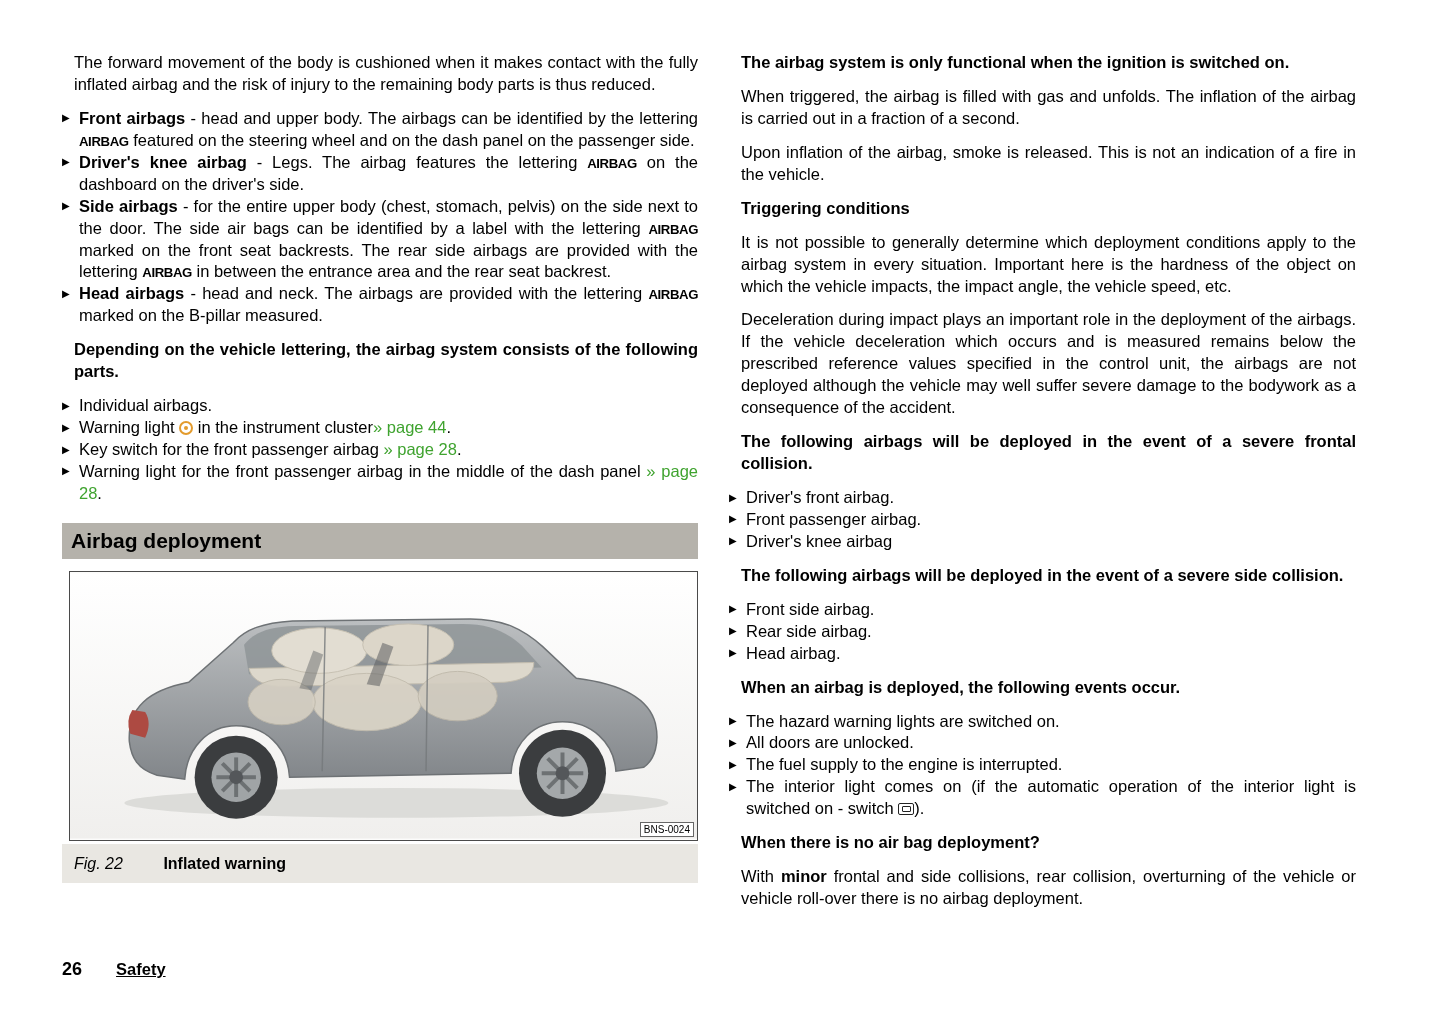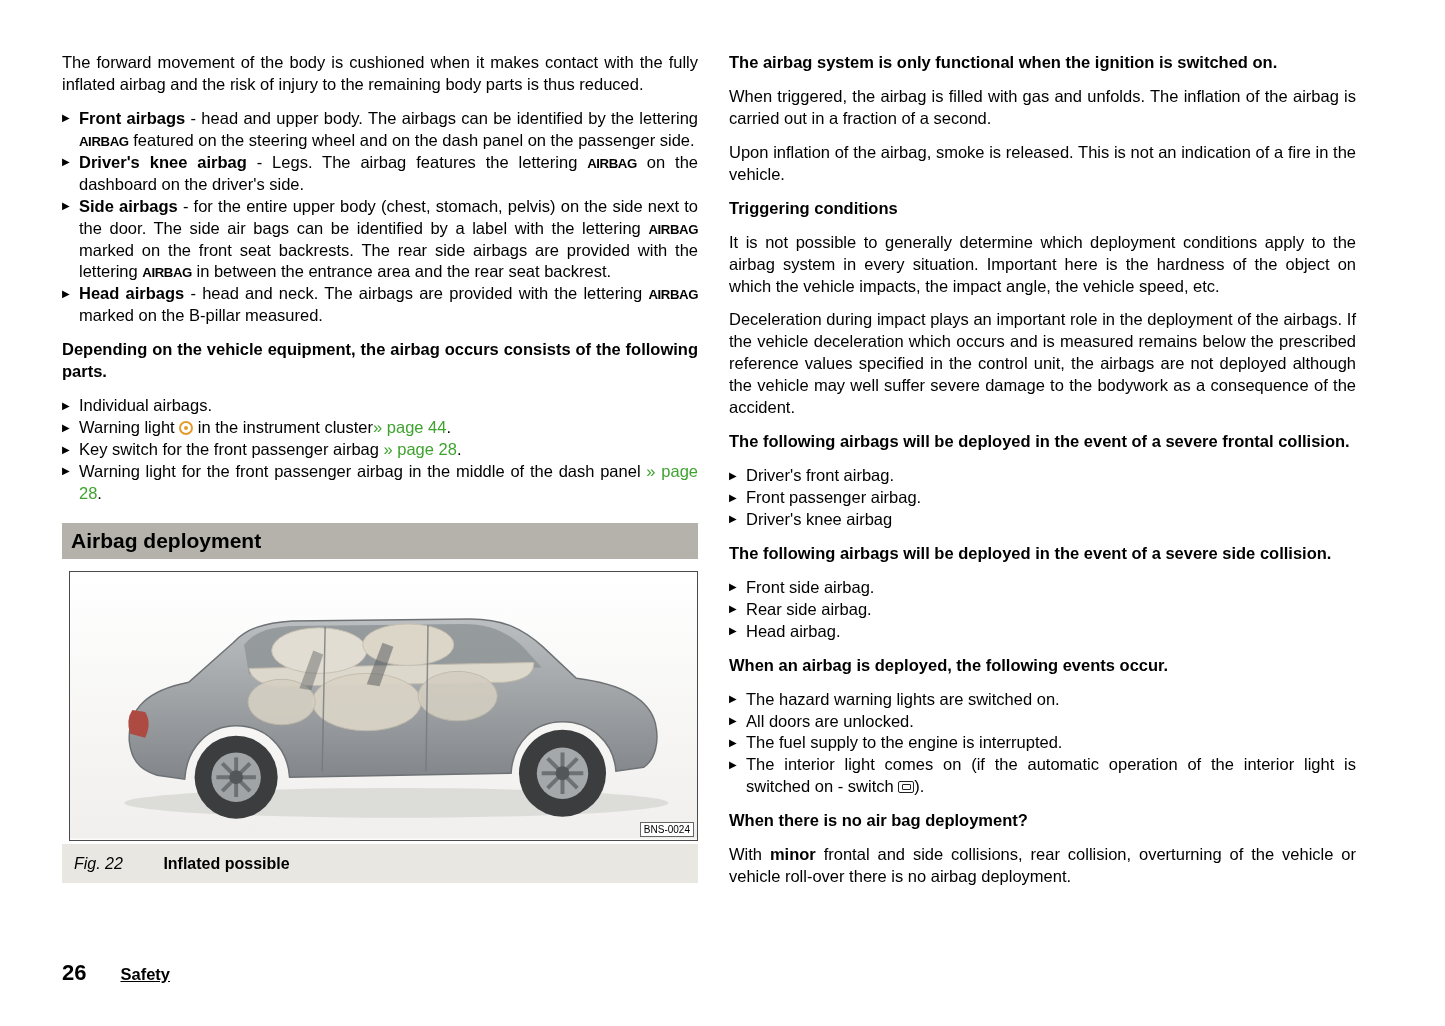--- a/index.html
+++ b/index.html
@@ -6,21 +6,21 @@
   body{
     width:1445px;height:1026px;position:relative;overflow:hidden;
     background:#ffffff;color:#000;
     font-family:"Liberation Sans","DejaVu Sans",sans-serif;
     font-size:16.5px;line-height:1.33;
   }
   .col{position:absolute;top:52px;}
   .col.left{left:62px;width:636px;}
   .col.right{left:729px;width:627px;}
 
-  p.para{margin:0 0 12px 0;text-align:justify;}
+  p.para{margin:0 0 12px 12px;text-align:justify;}
   .bold{font-weight:700;}
   .tight{margin-bottom:0;}
 
   ul.blist{list-style:none;margin:0 0 12px 0;padding:0;}
   ul.blist li{position:relative;padding-left:17px;text-align:justify;}
   .marker{position:absolute;left:0;top:5.5px;font-size:10px;line-height:1;color:#000;}
 
   .seg-b{font-weight:700;}
   .seg-tag{font-weight:700;font-size:0.8em;letter-spacing:-0.4px;}
   .seg-link{color:var(--link-green,#3fa32f);cursor:pointer;}
@@ -38,21 +38,21 @@
   }
 
   .figure{position:relative;border:1px solid #4a4a4a;height:268px;background:#fcfcfb;overflow:hidden;margin-left:7px;}
   .figure svg{display:block;width:100%;height:100%;}
   .fig-code{position:absolute;right:3px;bottom:3px;border:1px solid #666;background:#fff;font-size:10px;line-height:13px;padding:0 3px;font-family:"Liberation Sans",sans-serif;}
   .fig-caption{background:var(--caption-bg,#e9e7e2);margin-top:3px;padding:9px 12px;font-size:16px;}
   .fig-caption .fig-label{margin-right:36px;font-style:italic;}
   .fig-caption .fig-title{font-weight:700;}
 
   .footer{position:absolute;left:62px;top:958px;display:flex;align-items:baseline;gap:34px;}
-  .footer .pagenum{font-weight:700;font-size:22px;}
+  .footer .pagenum{font-weight:700;font-size:18px;}
   .footer .chapter{font-weight:700;font-size:16.5px;text-decoration:underline;}
 </style>
 </head>
 <body>
 
 <div class="page">
 
   <div class="col left">
     <p class="para">The forward movement of the body is cushioned when it makes contact with the fully inflated airbag and the risk of injury to the remaining body parts is thus reduced.</p>
 
@@ -68,21 +68,21 @@
       <li>
         <span class="marker">▶</span>
         <span class="li-text"><span class="seg-b">Side airbags</span><span> - for the entire upper body (chest, stomach, pelvis) on the side next to the door. The side air bags can be identified by a label with the lettering </span><span class="seg-tag">AIRBAG</span><span> marked on the front seat backrests. The rear side airbags are provided with the lettering </span><span class="seg-tag">AIRBAG</span><span> in between the entrance area and the rear seat backrest.</span></span>
       </li>
       <li>
         <span class="marker">▶</span>
         <span class="li-text"><span class="seg-b">Head airbags</span><span> - head and neck. The airbags are provided with the lettering </span><span class="seg-tag">AIRBAG</span><span> marked on the B-pillar measured.</span></span>
       </li>
     </ul>
 
-    <p class="para bold tight">Depending on the vehicle equipment, the airbag occurs consists of the following parts.</p>
+    <p class="para bold tight">Depending on the vehicle lettering, the airbag system consists of the following parts.</p>
 
     <ul class="blist">
       <li>
         <span class="marker">▶</span>
         <span class="li-text"><span>Individual airbags.</span></span>
       </li>
       <li>
         <span class="marker">▶</span>
         <span class="li-text"><span>Warning light </span><span class="inline-icon airbag-warning-light-icon"></span><span> in the instrument cluster</span><span class="seg-link">» page 44</span><span>.</span></span>
       </li>
@@ -151,21 +151,21 @@
           <line x1="483" y1="187" x2="513" y2="217"></line>
           <line x1="513" y1="187" x2="483" y2="217"></line>
         </g>
         <circle cx="498" cy="202" r="7" fill="#54575a"></circle>
       </svg>
       <div class="fig-code">BNS-0024</div>
     </div>
 
     <div class="fig-caption">
       <span class="fig-label">Fig. 22</span>
-      <span class="fig-title">Inflated possible</span>
+      <span class="fig-title">Inflated warning</span>
     </div>
   </div>
 
   <div class="col right">
     <p class="para bold">The airbag system is only functional when the ignition is switched on.</p>
     <p class="para">When triggered, the airbag is filled with gas and unfolds. The inflation of the airbag is carried out in a fraction of a second.</p>
     <p class="para">Upon inflation of the airbag, smoke is released. This is not an indication of a fire in the vehicle.</p>
 
     <p class="para bold tight">Triggering conditions</p>
     <p class="para">It is not possible to generally determine which deployment conditions apply to the airbag system in every situation. Important here is the hardness of the object on which the vehicle impacts, the impact angle, the vehicle speed, etc.</p>

